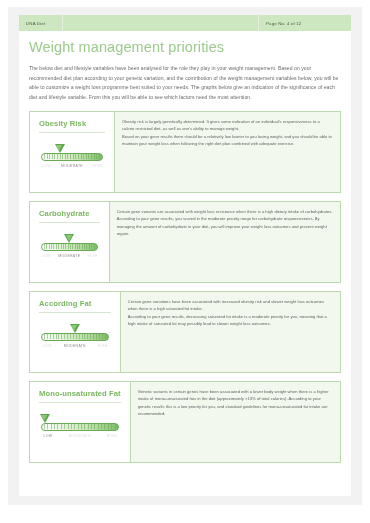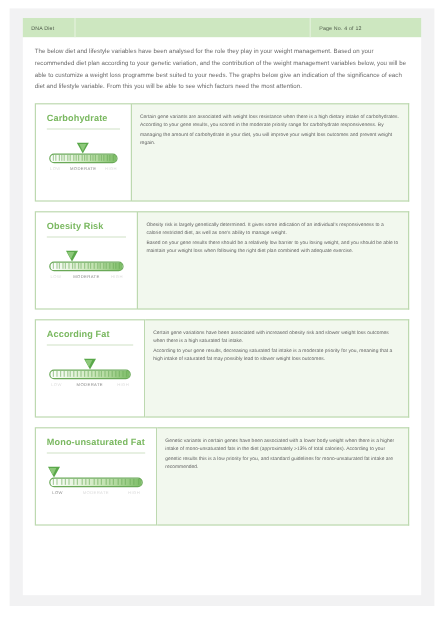--- a/index.html
+++ b/index.html
@@ -236,24 +236,71 @@
 <div class="viewport">
   <div class="page-outer">
     <div class="page">
 
       <div class="header-bar">
         <div class="header-cell left">DNA Diet</div>
         <div class="header-cell mid"></div>
         <div class="header-cell right">Page No. 4 of 12</div>
       </div>
 
+      <h1 class="page-title">Weight management priorities</h1>
 
       <div class="intro">The below diet and lifestyle variables have been analysed for the role they play in your weight management. Based on your recommended diet plan according to your genetic variation, and the contribution of the weight management variables below, you will be able to customize a weight loss programme best suited to your needs. The graphs below give an indication of the significance of each diet and lifestyle variable. From this you will be able to see which factors need the most attention.</div>
 
       <div class="cards">
+          <div class="card">
+            <div class="card-left">
+              <div class="card-title">Obesity Risk</div>
+              <div class="card-title-rule"></div>
+              <div class="gauge-wrap">
+                <div class="gauge-marker-row">
+                  <div class="marker" style="left: 30%;"></div>
+                </div>
+                <div class="gauge-bar">
+                  <div class="ticks">
+                    <div class="tick"></div>
+                    <div class="tick"></div>
+                    <div class="tick"></div>
+                    <div class="tick"></div>
+                    <div class="tick"></div>
+                    <div class="tick"></div>
+                    <div class="tick"></div>
+                    <div class="tick"></div>
+                    <div class="tick"></div>
+                    <div class="tick"></div>
+                    <div class="tick"></div>
+                    <div class="tick"></div>
+                    <div class="tick"></div>
+                    <div class="tick"></div>
+                    <div class="tick"></div>
+                    <div class="tick"></div>
+                    <div class="tick"></div>
+                    <div class="tick"></div>
+                    <div class="tick"></div>
+                    <div class="tick"></div>
+                    <div class="tick"></div>
+                    <div class="tick"></div>
+                  </div>
+                </div>
+                <div class="gauge-labels">
+                  <div class="gauge-label low dim">LOW</div>
+                  <div class="gauge-label mod active">MODERATE</div>
+                  <div class="gauge-label high dim">HIGH</div>
+                </div>
+              </div>
+            </div>
+            <div class="card-right">
+              <p>Obesity risk is largely genetically determined. It gives some indication of an individual's responsiveness to a calorie restricted diet, as well as one's ability to manage weight.</p>
+              <p>Based on your gene results there should be a relatively low barrier to you losing weight, and you should be able to maintain your weight loss when following the right diet plan combined with adequate exercise.</p>
+            </div>
+          </div>
           <div class="card">
             <div class="card-left">
               <div class="card-title">Carbohydrate</div>
               <div class="card-title-rule"></div>
               <div class="gauge-wrap">
                 <div class="gauge-marker-row">
                   <div class="marker" style="left: 50%;"></div>
                 </div>
                 <div class="gauge-bar">
                   <div class="ticks">
@@ -284,66 +331,20 @@
                 <div class="gauge-labels">
                   <div class="gauge-label low dim">LOW</div>
                   <div class="gauge-label mod active">MODERATE</div>
                   <div class="gauge-label high dim">HIGH</div>
                 </div>
               </div>
             </div>
             <div class="card-right">
               <p>Certain gene variants are associated with weight loss resistance when there is a high dietary intake of carbohydrates.</p>
               <p>According to your gene results, you scored in the moderate priority range for carbohydrate responsiveness. By managing the amount of carbohydrate in your diet, you will improve your weight loss outcomes and prevent weight regain.</p>
-            </div>
-          </div>
-          <div class="card">
-            <div class="card-left">
-              <div class="card-title">Obesity Risk</div>
-              <div class="card-title-rule"></div>
-              <div class="gauge-wrap">
-                <div class="gauge-marker-row">
-                  <div class="marker" style="left: 30%;"></div>
-                </div>
-                <div class="gauge-bar">
-                  <div class="ticks">
-                    <div class="tick"></div>
-                    <div class="tick"></div>
-                    <div class="tick"></div>
-                    <div class="tick"></div>
-                    <div class="tick"></div>
-                    <div class="tick"></div>
-                    <div class="tick"></div>
-                    <div class="tick"></div>
-                    <div class="tick"></div>
-                    <div class="tick"></div>
-                    <div class="tick"></div>
-                    <div class="tick"></div>
-                    <div class="tick"></div>
-                    <div class="tick"></div>
-                    <div class="tick"></div>
-                    <div class="tick"></div>
-                    <div class="tick"></div>
-                    <div class="tick"></div>
-                    <div class="tick"></div>
-                    <div class="tick"></div>
-                    <div class="tick"></div>
-                    <div class="tick"></div>
-                  </div>
-                </div>
-                <div class="gauge-labels">
-                  <div class="gauge-label low dim">LOW</div>
-                  <div class="gauge-label mod active">MODERATE</div>
-                  <div class="gauge-label high dim">HIGH</div>
-                </div>
-              </div>
-            </div>
-            <div class="card-right">
-              <p>Obesity risk is largely genetically determined. It gives some indication of an individual's responsiveness to a calorie restricted diet, as well as one's ability to manage weight.</p>
-              <p>Based on your gene results there should be a relatively low barrier to you losing weight, and you should be able to maintain your weight loss when following the right diet plan combined with adequate exercise.</p>
             </div>
           </div>
           <div class="card">
             <div class="card-left">
               <div class="card-title">According Fat</div>
               <div class="card-title-rule"></div>
               <div class="gauge-wrap">
                 <div class="gauge-marker-row">
                   <div class="marker" style="left: 50%;"></div>
                 </div>

